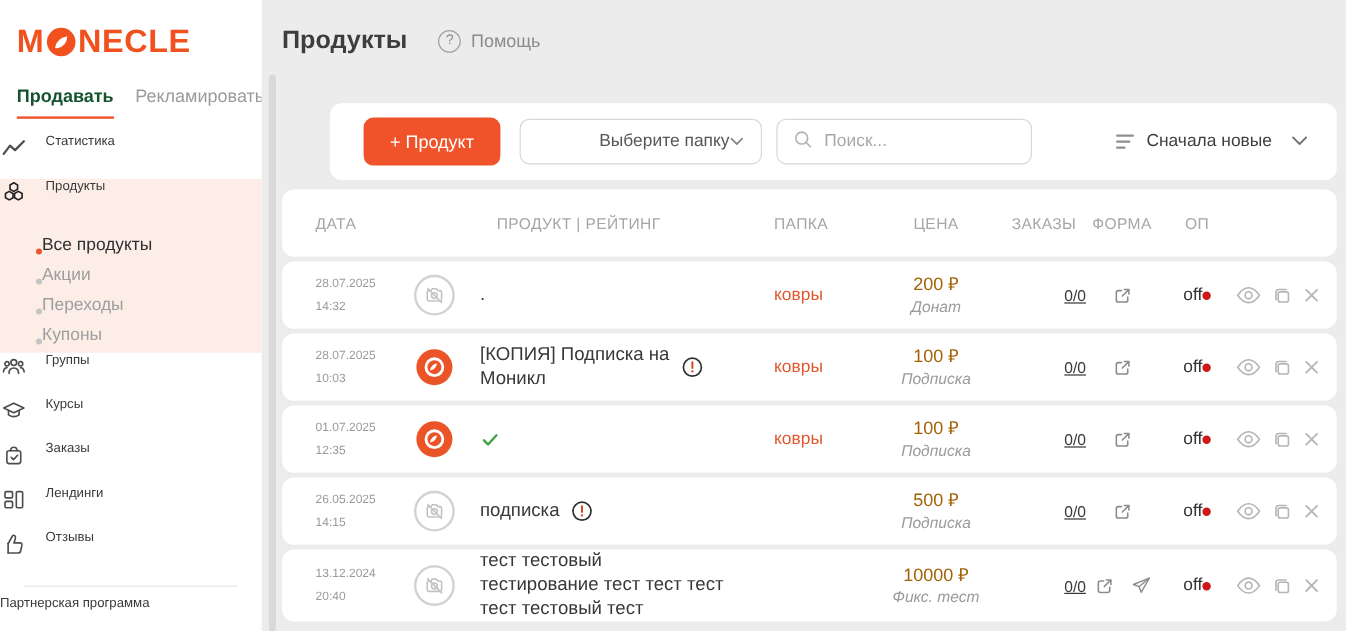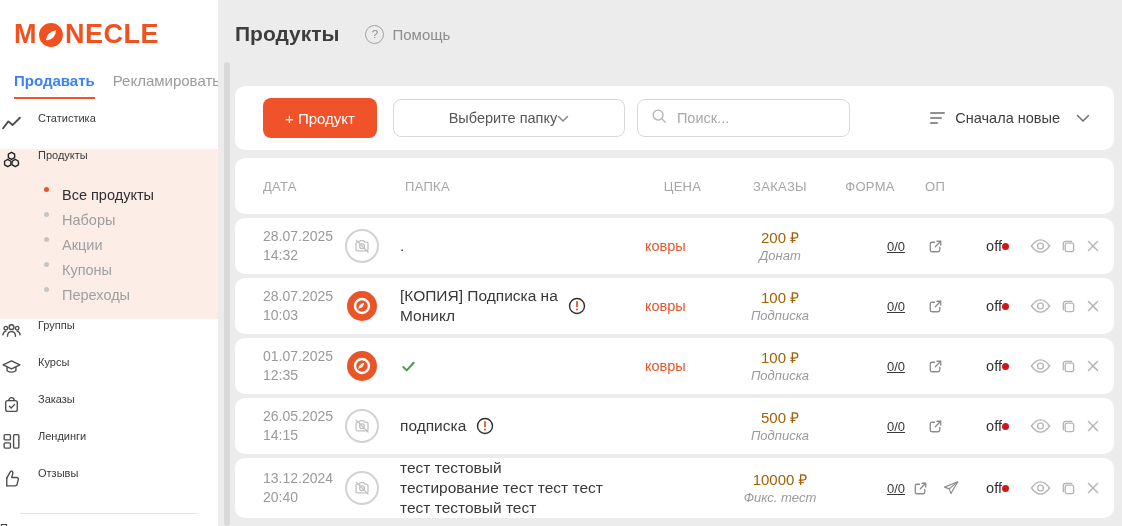--- a/index.html
+++ b/index.html
@@ -6,63 +6,63 @@
   html,body { width:1122px; height:526px; overflow:hidden; }
   body { font-family:"Liberation Sans", sans-serif; background:#ececec; color:#3a3a3a; }
   .app { position:relative; display:flex; width:1122px; height:526px; }
 
   
   .sidebar { width:218px; background:#fff; flex-shrink:0; overflow:hidden; }
   .logo { padding:18px 0 0 14px; font-size:27px; font-weight:800; color:#f0511f; letter-spacing:.5px; display:flex; align-items:center; line-height:32px; }
   .logo svg { margin:2px 1px 0 1px; }
   .side-tabs { display:flex; gap:18px; margin:22px 0 0 14px; align-items:baseline; }
   .side-tab { font-size:15px; color:#9b9b9b; padding-bottom:8px; cursor:pointer; }
-  .side-tab.active { color:#3b82f6; font-weight:700; border-bottom:2px solid #f0532a; }
+  .side-tab.active { color:#14532d; font-weight:700; border-bottom:2px solid #f0532a; }
   .nav { margin-top:13px; }
   .nav-item { display:flex; align-items:flex-start; height:37px; gap:16px; font-size:11px; font-weight:500; color:#3a3a3a; cursor:pointer; }
   .nav-item .nicon { width:22px; height:22px; display:flex; align-items:center; justify-content:center; }
   .products-block { background:#fceee7; padding-bottom:7px; }
   .products-block .nav-item { height:38px; }
-  .sub-item { display:flex; align-items:flex-start; height:25px; padding-left:44px; gap:13px; font-size:14.5px; color:#9e9e9e; cursor:pointer; }
+  .sub-item { display:flex; align-items:flex-end; height:25px; padding-left:30px; gap:0; font-size:14.5px; color:#9e9e9e; cursor:pointer; }
   .sub-item .bullet { width:5px; height:5px; border-radius:50%; background:#c4c4c4; flex-shrink:0; }
   .sub-item.active { color:#2f2f2f; }
   .sub-item.active .bullet { background:#e8552a; }
   .side-divider { height:1px; background:#e6e6e6; margin:9px 20px 8px 20px; }
   .scroll-thumb { position:absolute; left:224px; top:62px; width:6px; height:464px; background:#d9d9d9; border-radius:3px; }
 
   
   .main { flex:1; padding:0 12px 0 17px; }
   .page-header { display:flex; align-items:center; gap:26px; margin-top:20px; height:28px; }
   .page-title { font-size:21px; font-weight:700; color:#3d3d3d; }
   .help { display:flex; align-items:center; gap:8px; color:#8c8c8c; font-size:15px; cursor:pointer; }
   .help-circle { width:19px; height:19px; border:1.5px solid #a3a3a3; border-radius:50%; display:flex; align-items:center; justify-content:center; font-size:11.5px; color:#8c8c8c; }
 
   .card { background:#fff; border-radius:10px; }
-  .toolbar { margin-top:38px; height:64px; display:flex; align-items:center; padding:0 24px 0 28px; }
+  .toolbar { margin-top:38px; height:64px; display:flex; align-items:center; padding:0 24px 0 28px;margin-left:40px; }
   .btn-add { height:40px; padding:0 22px; background:#f0532a; border:none; border-radius:8px; color:#fff; font-size:15px; font-weight:500; font-family:inherit; cursor:pointer; }
-  .select { margin-left:16px; width:232px; height:38px; border:1px solid #d8d8d8; border-radius:8px; display:flex; align-items:center; justify-content:center; padding:0 14px; font-size:14.5px; color:#565656; cursor:pointer; }
+  .select { margin-left:16px; width:202px; height:38px; border:1px solid #d8d8d8; border-radius:8px; display:flex; align-items:center; justify-content:flex-end; padding:0 14px; font-size:14.5px; color:#565656; cursor:pointer; }
   .search { margin-left:12px; width:213px; height:38px; border:1px solid #d8d8d8; border-radius:8px; display:flex; align-items:center; padding:0 12px; gap:9px; }
   .search input { border:none; outline:none; width:150px; font-size:14.5px; font-family:inherit; color:#3a3a3a; }
   .search input::placeholder { color:#a8a8a8; }
   .sort { margin-left:auto; display:flex; align-items:center; gap:10px; cursor:pointer; }
   .sort-lines { display:flex; flex-direction:column; gap:3px; }
   .sort-lines i { height:2px; background:#8f8f8f; border-radius:1px; display:block; }
   .sort-lines i:nth-child(1){width:15px;} .sort-lines i:nth-child(2){width:12px;} .sort-lines i:nth-child(3){width:8px;}
   .sort-label { font-size:14.5px; color:#3d3d3d; }
   .sort .chev { margin-left:6px; }
 
   .grid { display:grid; grid-template-columns:82px 55px 240px 85px 110px 70px 60px 65px 1fr; align-items:center; padding:0 12px 0 28px; }
   .thead { margin-top:8px; height:56px; font-size:13px; color:#a6a6a6; letter-spacing:.3px; }
   .th-product { padding-left:14px; }
   .th-folder { padding-left:5px; }
   .t-center { text-align:center; }
 
   .trow { margin-top:4px; min-height:56px; }
   .trow.tall { min-height:60px; }
-  .c-date { font-size:14px; color:#9a9a9a; line-height:19px; }
+  .c-date { font-size:10px; color:#9a9a9a; line-height:19px; }
   .thumb { width:34px; height:34px; border-radius:50%; display:flex; align-items:center; justify-content:center; }
   .thumb.nophoto { border:2px solid #d2d2d2; }
   .c-product { display:flex; align-items:center; gap:10px; padding-right:6px; }
   .p-name { font-size:15.5px; color:#383838; line-height:20px; white-space:pre-line; }
   .badge { flex-shrink:0; display:flex; }
   .c-folder { padding-left:5px; }
   .folder-link { font-size:14.5px; color:#e2572b; cursor:pointer; }
   .c-price { text-align:center; }
   .price-val { font-size:15px; color:#a16207; line-height:19px; }
   .price-type { font-size:13px; color:#9a9a9a; line-height:17px;font-style:italic; }
@@ -117,33 +117,29 @@
               </svg>
             </span>
           <span>Продукты</span>
         </div>
         <div class="sub-item active">
             <span class="bullet"></span>
             <span>Все продукты</span>
           </div>
         <div class="sub-item">
             <span class="bullet"></span>
-            <span>Наборы</span>
+            <span>Акции</span>
           </div>
         <div class="sub-item">
             <span class="bullet"></span>
-            <span>Акции</span>
+            <span>Переходы</span>
           </div>
         <div class="sub-item">
             <span class="bullet"></span>
             <span>Купоны</span>
-          </div>
-        <div class="sub-item">
-            <span class="bullet"></span>
-            <span>Переходы</span>
           </div>
       </div>
 
       <div class="nav-item">
         <span class="nicon">
             <svg width="21" height="21" viewBox="0 0 20 20">
               <g stroke="#4d4d4d" stroke-width="1.3" fill="none" stroke-linecap="round">
                 <circle cx="10" cy="6.8" r="2.3"></circle>
                 <path d="M6.2 15.5 q0 -4.4 3.8 -4.4 q3.8 0 3.8 4.4"></path>
                 <circle cx="4.6" cy="7.8" r="1.7"></circle>
@@ -247,20 +243,21 @@
         <span class="sort-label">Сначала новые</span>
         <span class="chev"><svg width="14" height="9" viewBox="0 0 14 9">
               <polyline points="1.5,1.5 7,7 12.5,1.5" fill="none" stroke="#6f6f6f" stroke-width="1.5" stroke-linecap="round" stroke-linejoin="round"></polyline>
             </svg></span>
       </div>
     </div>
 
     <div class="card thead grid">
       <div>ДАТА</div>
       <div></div>
+      <div class="th-product">ПРОДУКТ | РЕЙТИНГ</div>
       <div class="th-folder">ПАПКА</div>
       <div class="t-center">ЦЕНА</div>
       <div class="t-center">ЗАКАЗЫ</div>
       <div class="t-center">ФОРМА</div>
       <div class="t-center">ОП</div>
       <div></div>
     </div>
 
     <div class="card trow grid">
       <div class="c-date">

